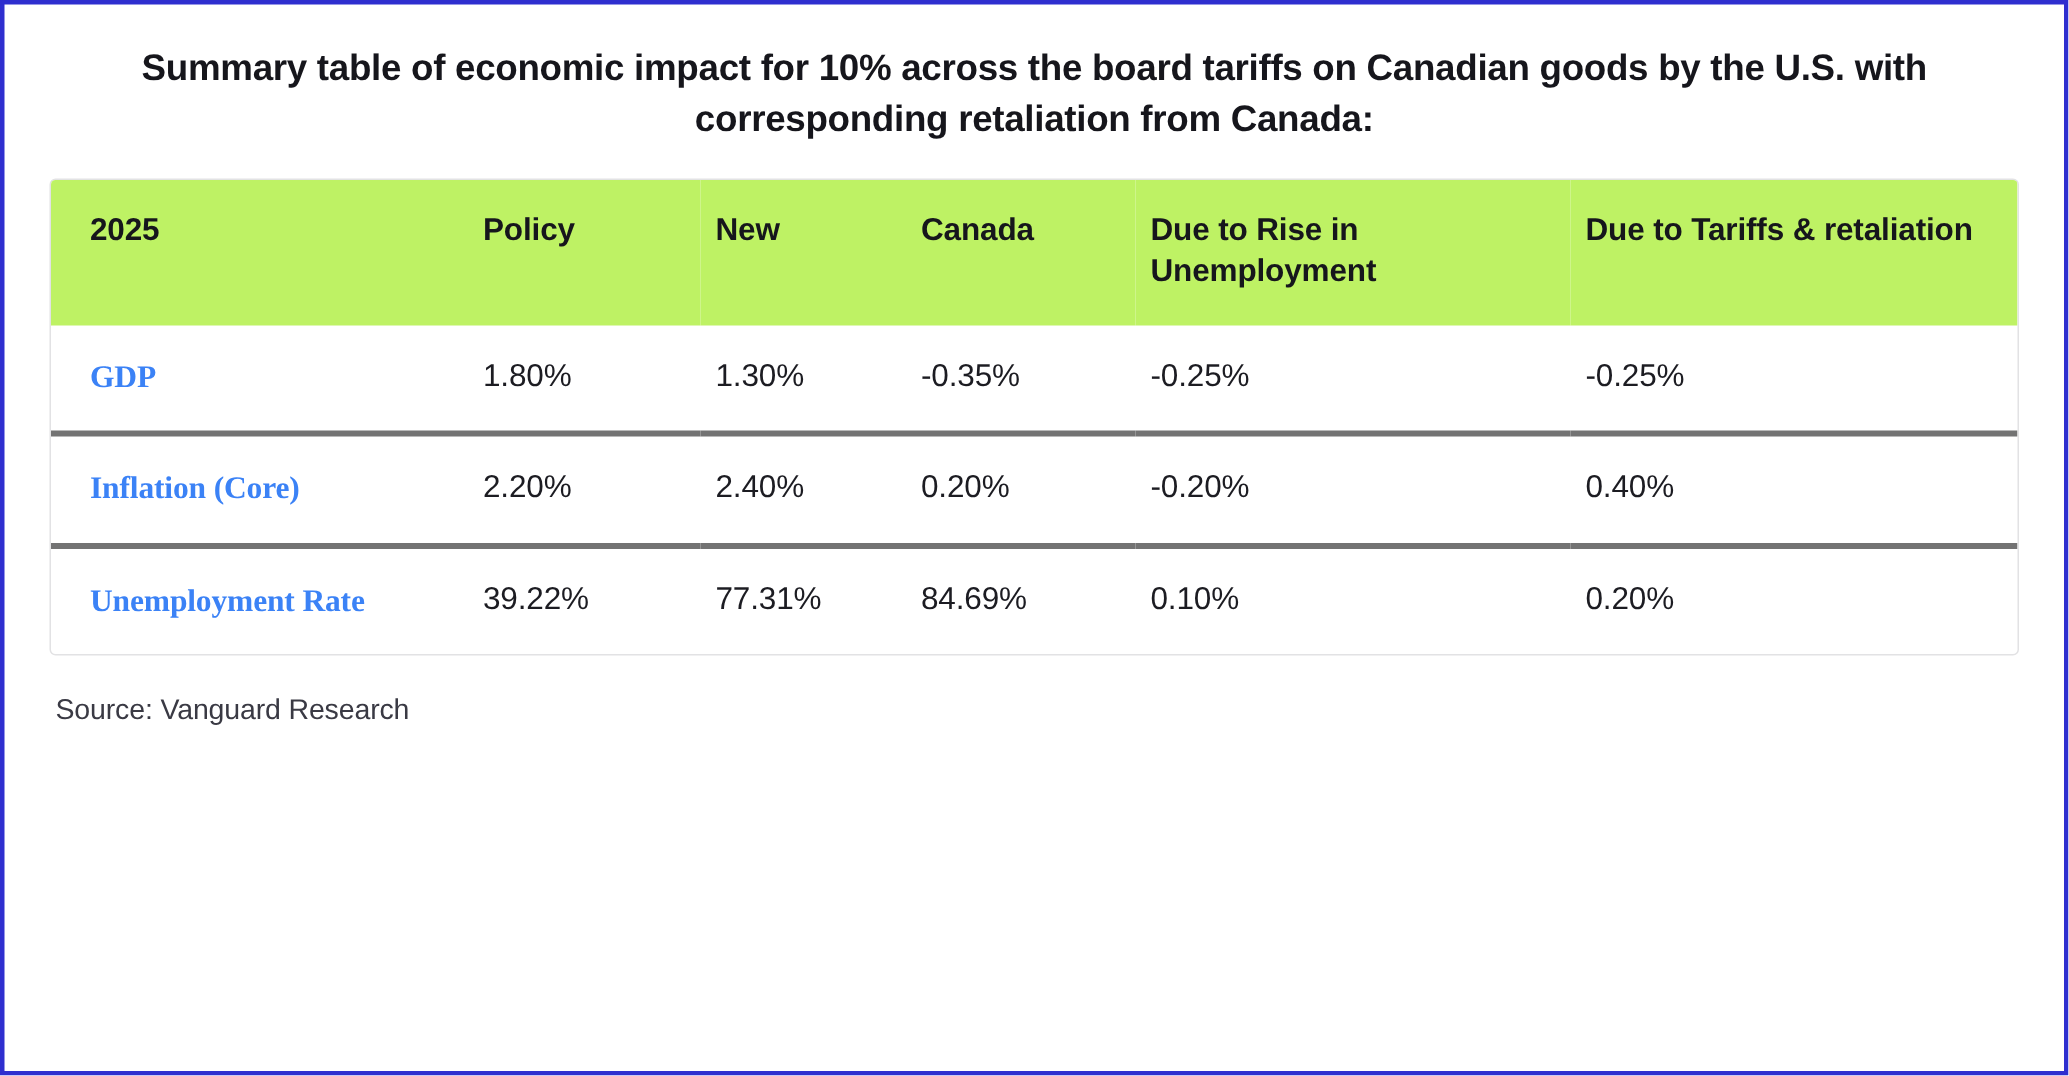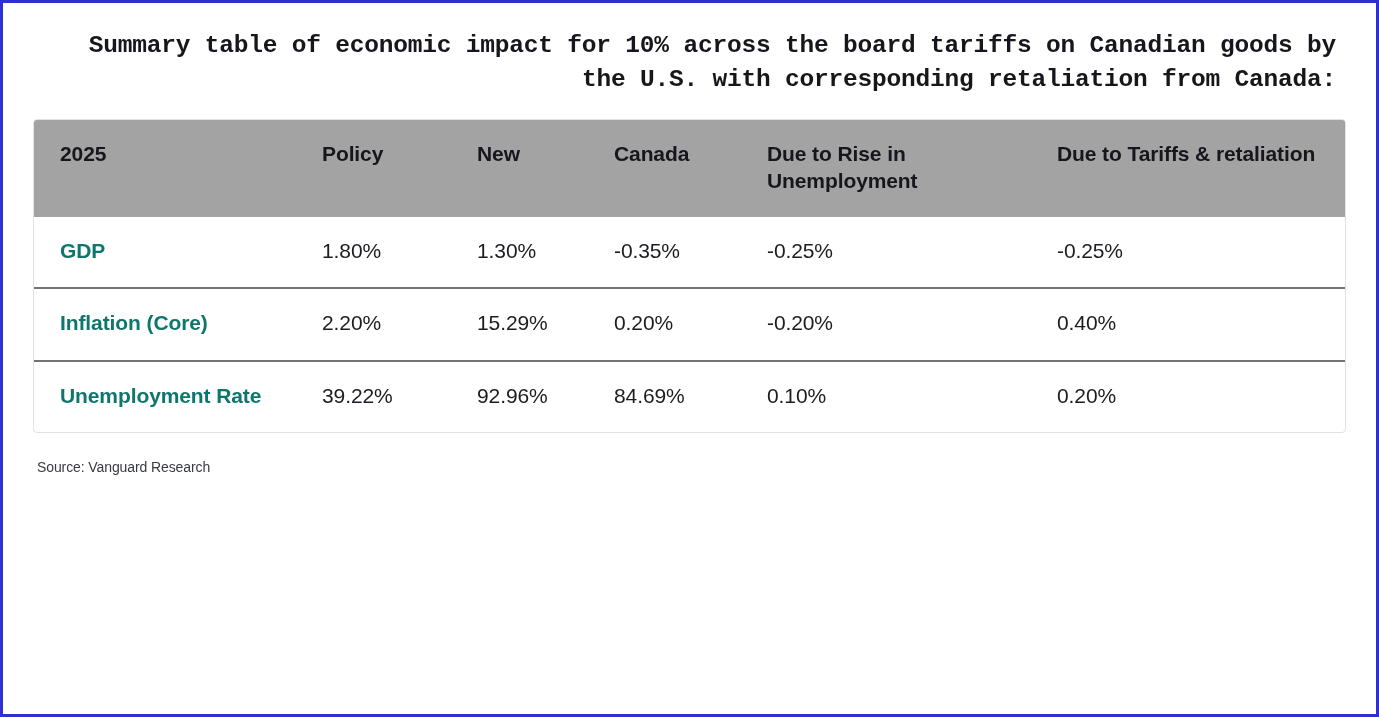--- a/index.html
+++ b/index.html
@@ -19,77 +19,77 @@
     width: 1379px;
     height: 717px;
     border: 3px solid #2f2fcf;
     background: #ffffff;
     padding: 26px 30px 0 30px;
   }
   #title {
     font-size: 24.5px;
     font-weight: bold;
     line-height: 1.38;
-    text-align: right;
+    text-align: center;
     letter-spacing: -0.2px;
     color: #16161c;
     padding: 0 10px;
-    font-family: Liberation Mono, monospace;
   }
   #table-wrap {
     margin-top: 22px;
     border: 1px solid #e2e2e4;
     border-radius: 4px;
     overflow: hidden;
     background: #fff;
   }
   table {
     border-collapse: collapse;
     width: 100%;
     table-layout: fixed;
   }
   thead tr {
-    background: #a3a3a3;
+    background: #bef264;
   }
   thead th {
     text-align: left;
     font-size: 21px;
     font-weight: bold;
     color: #16161c;
     padding: 20px 10px 22px 10px;
     line-height: 1.32;
     vertical-align: top;
     letter-spacing: -0.1px;
   }
   tbody td {
     font-size: 21px;
     color: #1c1c22;
     padding: 20px 10px 22px 10px;
     line-height: 1.35;
     vertical-align: top;
-    border-top: 2px solid #737373;
+    border-top: 4px solid #737373;
     letter-spacing: -0.1px;
   }
   tbody tr:first-child td {
     border-top: none;
   }
   tbody td.rowhead {
     font-weight: bold;
-    color: #0f766e;
+    color: #3b82f6;
+    font-family: Liberation Serif, serif;
   }
   col.c0 { width: 278px; }
   col.c1 { width: 155px; }
   col.c2 { width: 137px; }
   col.c3 { width: 153px; }
   col.c4 { width: 290px; }
   col.c5 { width: auto; }
   th.pad0, td.pad0 { padding-left: 26px; }
   #source {
     margin-top: 26px;
-    font-size: 14px;
+    font-size: 19px;
     color: #3a3a44;
     letter-spacing: -0.1px;
     padding-left: 4px;
   }
 </style>
 </head>
 <body>
 
 <div id="frame">
 
@@ -120,29 +120,29 @@
           <td class="rowhead pad0">GDP</td>
           <td>1.80%</td>
           <td>1.30%</td>
           <td>-0.35%</td>
           <td>-0.25%</td>
           <td>-0.25%</td>
         </tr>
         <tr>
           <td class="rowhead pad0">Inflation (Core)</td>
           <td>2.20%</td>
-          <td>15.29%</td>
+          <td>2.40%</td>
           <td>0.20%</td>
           <td>-0.20%</td>
           <td>0.40%</td>
         </tr>
         <tr>
           <td class="rowhead pad0">Unemployment Rate</td>
           <td>39.22%</td>
-          <td>92.96%</td>
+          <td>77.31%</td>
           <td>84.69%</td>
           <td>0.10%</td>
           <td>0.20%</td>
         </tr>
       </tbody>
     </table>
   </div>
 
   <div id="source">Source: Vanguard Research</div>
 

